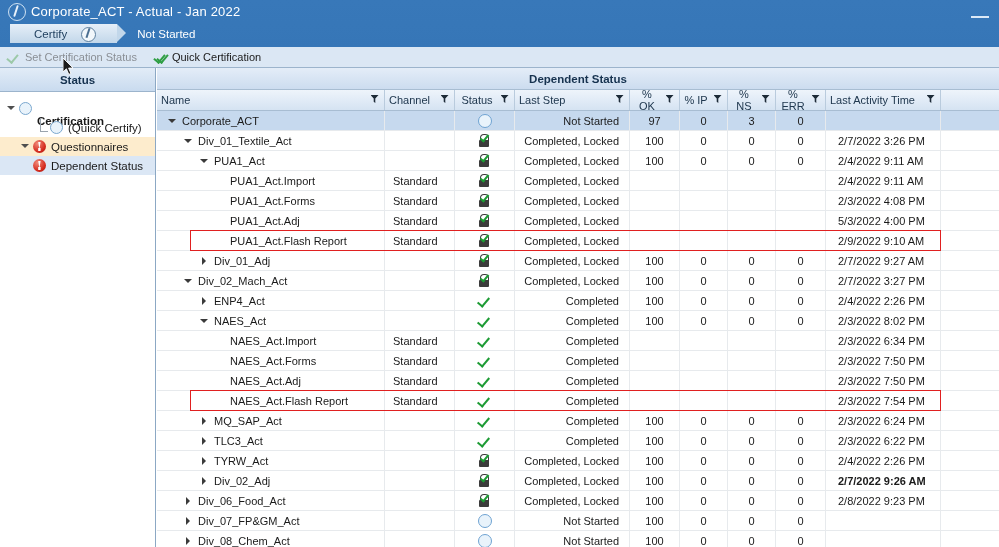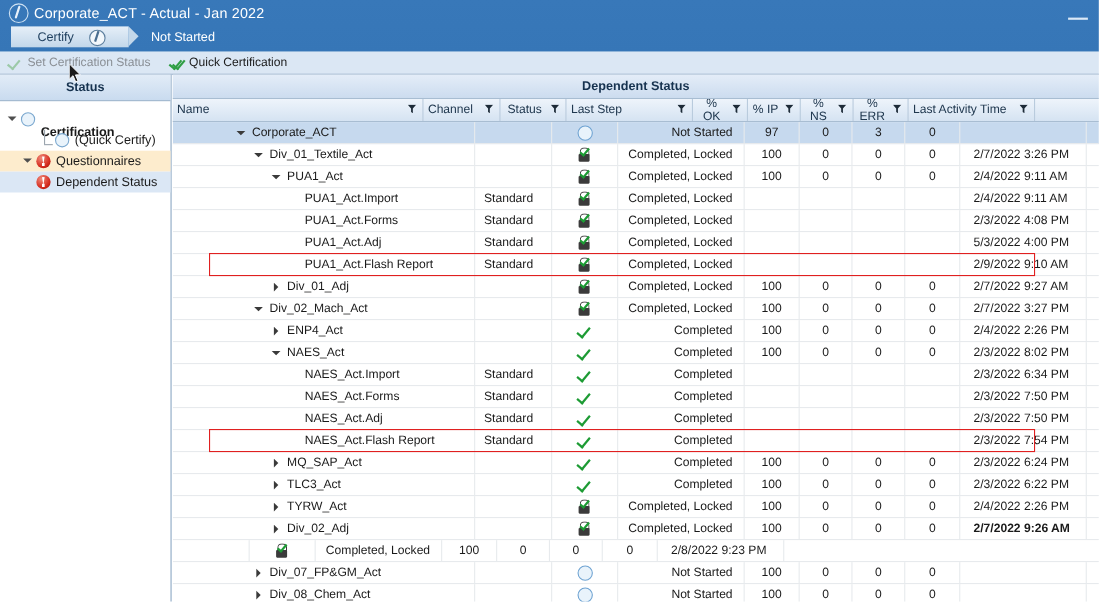--- a/index.html
+++ b/index.html
@@ -293,21 +293,21 @@
   .row.selected { background: #c6d9ee; }
   .cell {
     display: flex; align-items: center;
     border-right: 1px solid #e7eaed;
     font-size: 11px;
     overflow: hidden;
     white-space: nowrap;
     padding: 0 4px;
     flex: 0 0 auto;
   }
-  .cell.c-name { justify-content: flex-start; margin-left: 47px; }
+  .cell.c-name { justify-content: flex-start; }
   .cell.c-center { justify-content: center; }
   .cell.c-right { justify-content: flex-end; padding-right: 10px; }
   .cell.c-chan { justify-content: flex-start; padding-left: 8px; }
   .cell.c-time { justify-content: flex-start; padding-left: 12px; }
 
   .ind { display: inline-block; flex: 0 0 auto; }
   .tw-s {
     width: 12px; height: 12px; position: relative;
     flex: 0 0 auto; display: inline-block;
     cursor: pointer;
@@ -1128,20 +1128,25 @@
           </div>
           <div class="cell c-center" style="width: 50px; flex: 0 0 50px;">
             <span>0</span>
           </div>
           <div class="cell c-time" style="width: 115px; flex: 0 0 115px; font-weight: bold;">
             <span>2/7/2022  9:26 AM</span>
           </div>
           <div class="cell grid-right-filler"></div>
         </div>
         <div class="row">
+          <div class="cell c-name" style="width: 228px; flex: 0 0 228px;">
+            <span class="ind" style="width: 22px;"></span>
+            <span class="tw-s closed"></span>
+            <span class="name-txt">Div_06_Food_Act</span>
+          </div>
           <div class="cell c-chan" style="width: 70px; flex: 0 0 70px;">
             <span></span>
           </div>
           <div class="cell c-center" style="width: 60px; flex: 0 0 60px;">
             <span class="st-lock">
               <span class="lk-check"></span>
             </span>
           </div>
           <div class="cell c-right" style="width: 115px; flex: 0 0 115px;">
             <span>Completed, Locked</span>

